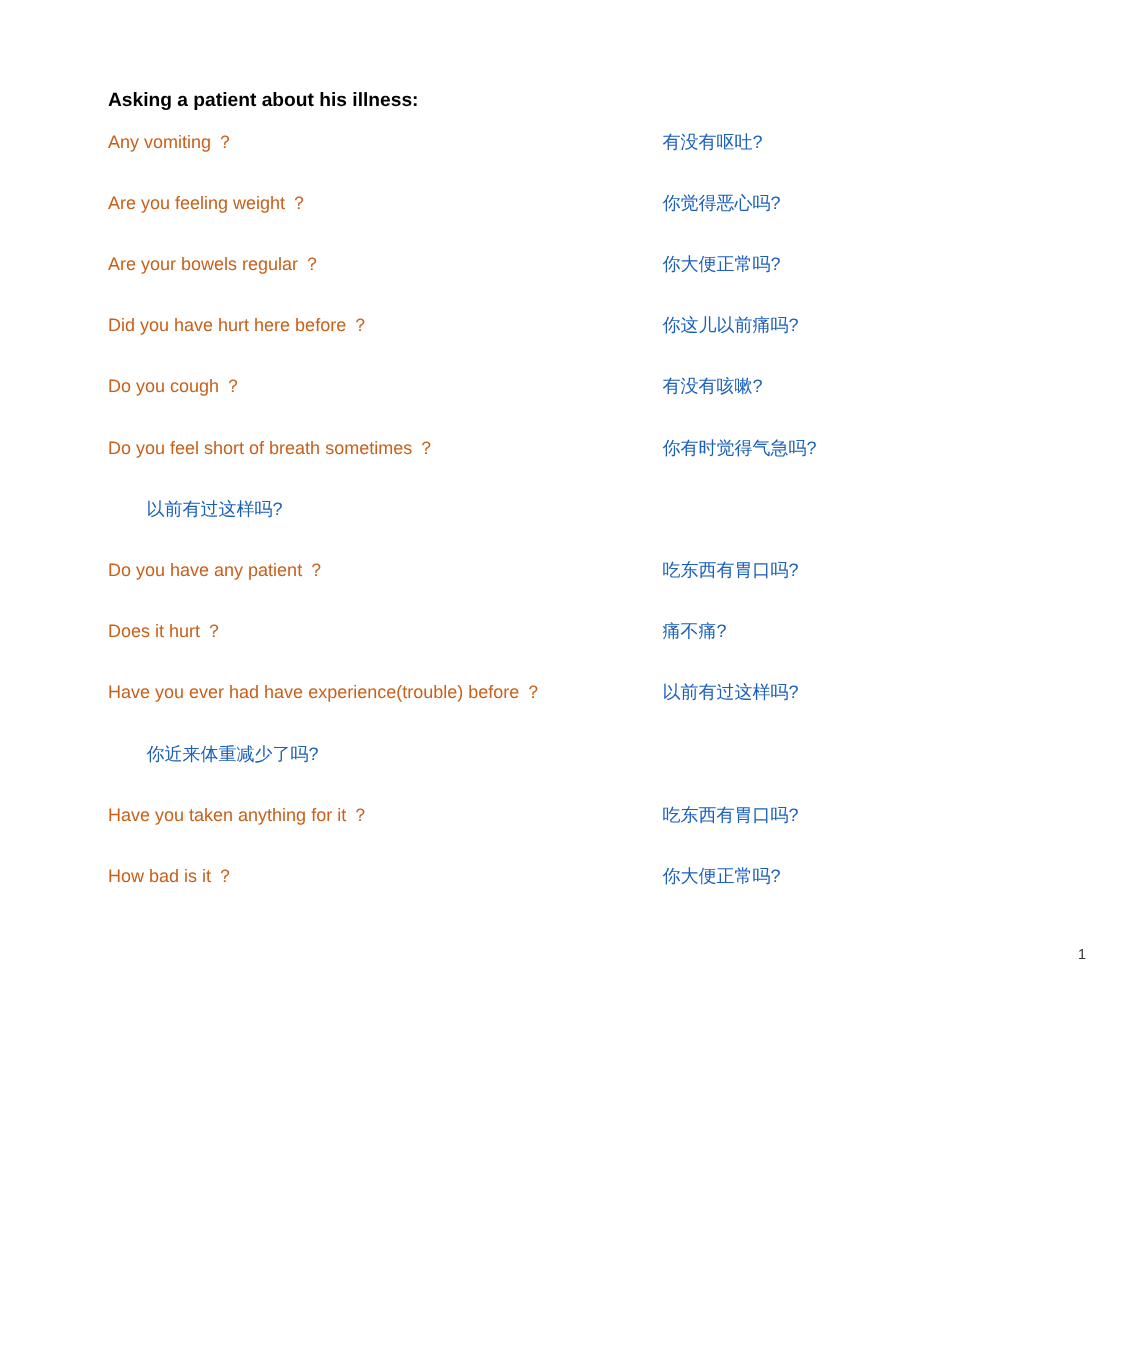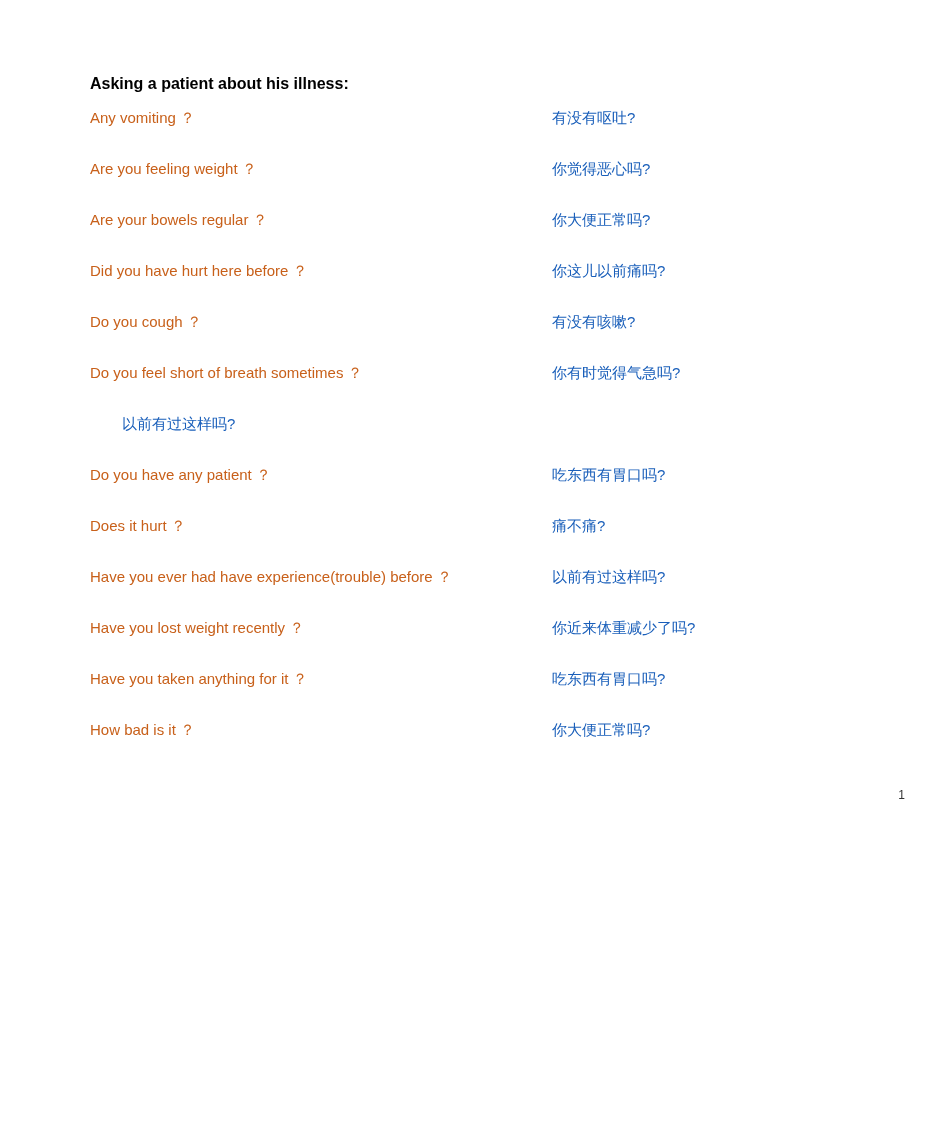--- a/index.html
+++ b/index.html
@@ -100,21 +100,20 @@
       </li>
       <li class="qa-item">
         <span class="english">Does it hurt ？</span>
         <span class="chinese">痛不痛?</span>
       </li>
       <li class="qa-item">
         <span class="english">Have you ever had have experience(trouble) before ？</span>
         <span class="chinese">以前有过这样吗?</span>
       </li>
       <li class="qa-item">
-        <span class="english">Have you lost weight recently ？</span>
         <span class="chinese">你近来体重减少了吗?</span>
       </li>
       <li class="qa-item">
         <span class="english">Have you taken anything for it ？</span>
         <span class="chinese">吃东西有胃口吗?</span>
       </li>
       <li class="qa-item">
         <span class="english">How bad is it ？</span>
         <span class="chinese">你大便正常吗?</span>
       </li>

